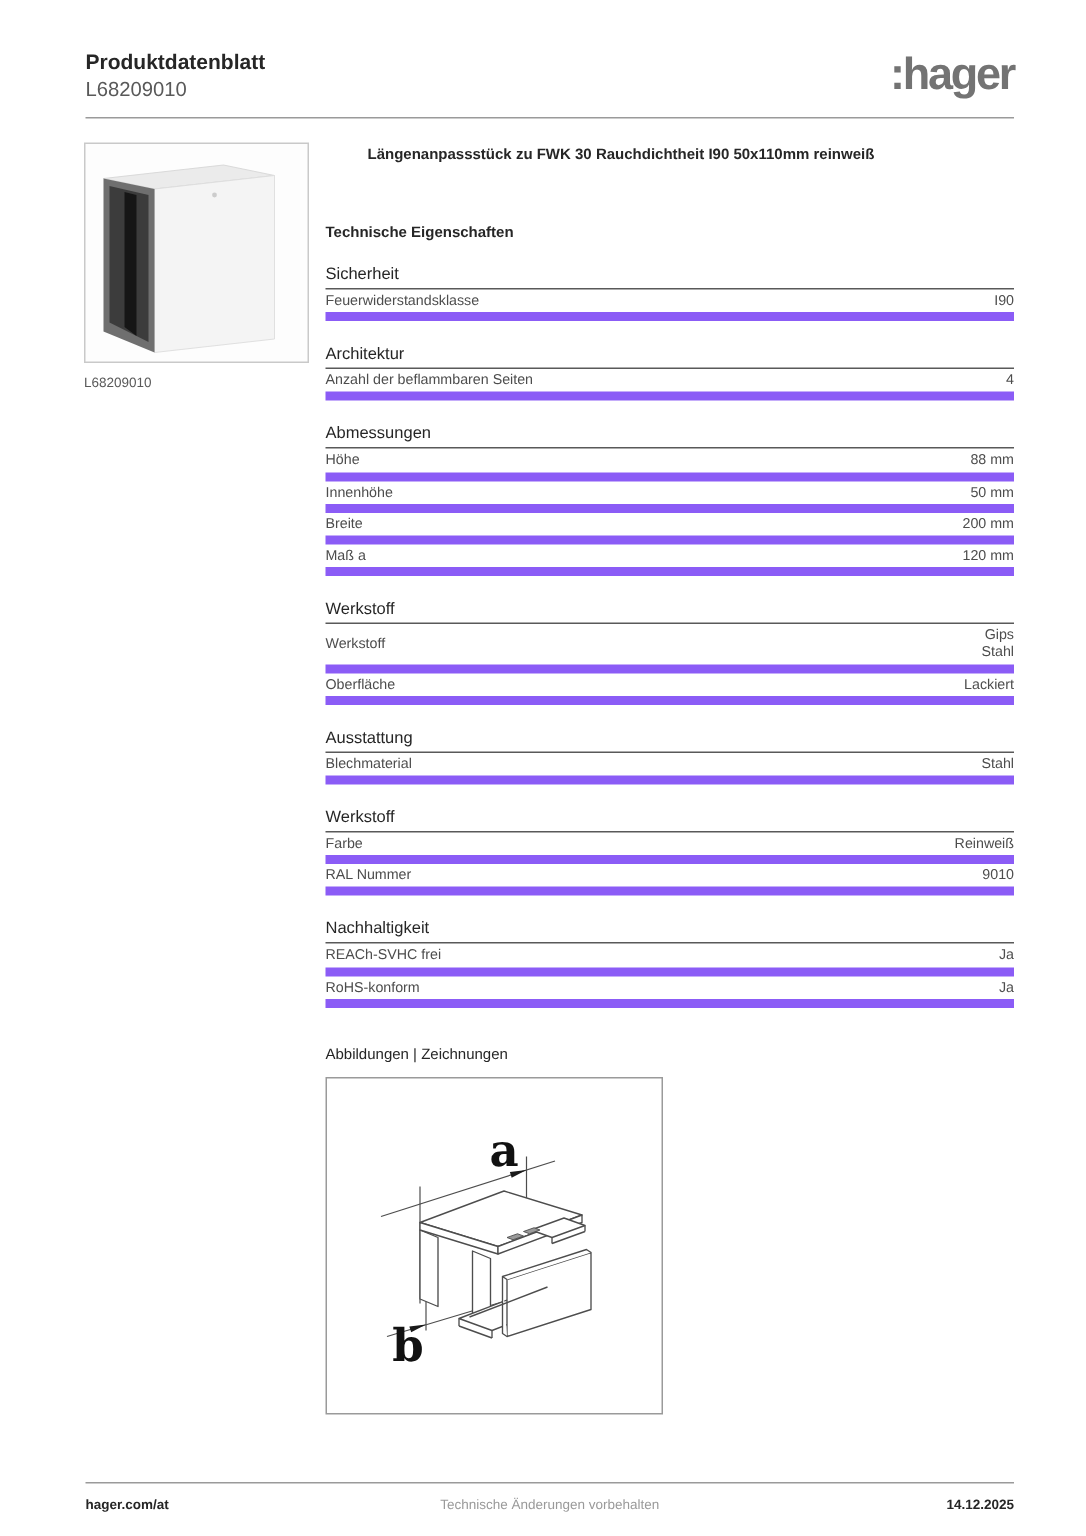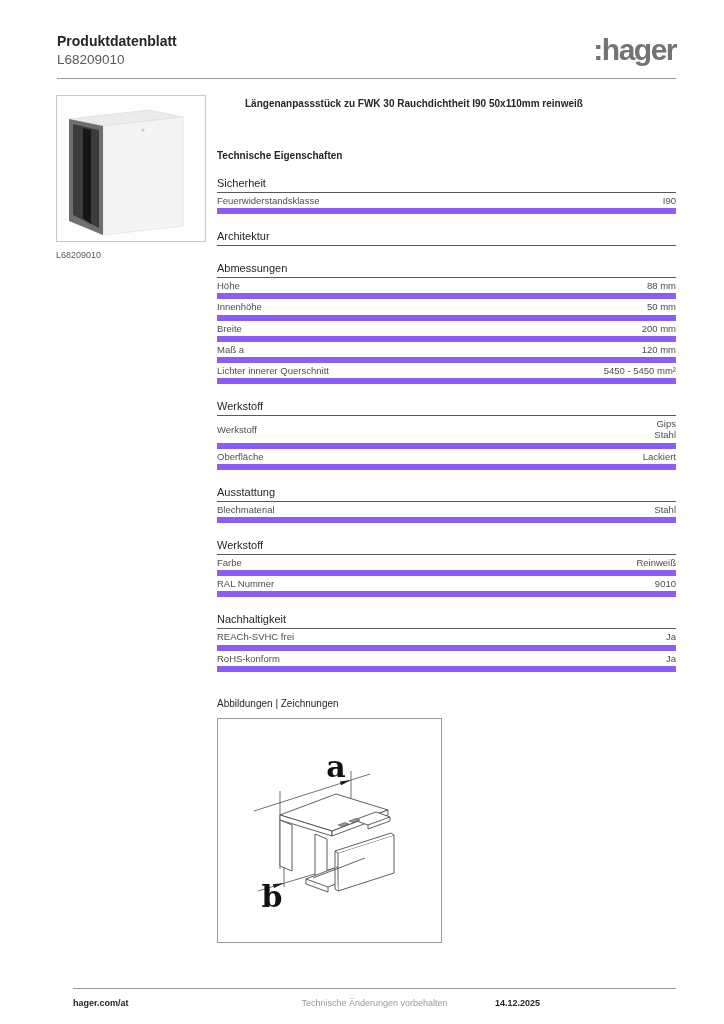--- a/index.html
+++ b/index.html
@@ -35,25 +35,25 @@
   .spec-label { text-align:left; }
   .spec-value { text-align:right; white-space:nowrap; padding-left:10px; }
 
   .drawings-heading { font-size:10px; font-weight:normal; color:#262626; margin-top:26px; }
   .drawing-box { width:225px; height:225px; border:1px solid #9a9a9a; margin-top:9px; background:#fff; }
 
   
   .footer {
     position:absolute; left:57px; right:48px; bottom:16px;
     border-top:1px solid #9a9a9a; padding-top:9px;
-    display:flex; align-items:baseline; font-size:9px;margin-left:16px;
+    display:flex; align-items:baseline; font-size:9px;
   }
   .footer-site { width:30%; font-weight:bold; color:#262626; text-decoration:none; }
   .footer-notice { width:40%; text-align:center; color:#9a9a9a; }
-  .footer-date { width:30%; text-align:left; font-weight:bold; color:#262626; }
+  .footer-date { width:30%; text-align:right; font-weight:bold; color:#262626; }
 </style>
 </head>
 <body>
 
 <div class="page">
 
   <div class="header">
     <div>
       <div class="doc-type">Produktdatenblatt</div>
       <div class="product-code">L68209010</div>
@@ -85,42 +85,42 @@
       <div>
           <div class="spec-section">
             <div class="spec-heading">Sicherheit</div>
             <div class="spec-row">
               <span class="spec-label">Feuerwiderstandsklasse</span>
               <span class="spec-value">I90</span>
             </div>
           </div>
           <div class="spec-section">
             <div class="spec-heading">Architektur</div>
+            <div class="spec-row">
+              <span class="spec-label">Anzahl der beflammbaren Seiten</span>
+              <span class="spec-value">4</span>
+            </div>
           </div>
           <div class="spec-section">
             <div class="spec-heading">Abmessungen</div>
             <div class="spec-row">
               <span class="spec-label">Höhe</span>
               <span class="spec-value">88 mm</span>
             </div>
             <div class="spec-row">
               <span class="spec-label">Innenhöhe</span>
               <span class="spec-value">50 mm</span>
             </div>
             <div class="spec-row">
               <span class="spec-label">Breite</span>
               <span class="spec-value">200 mm</span>
             </div>
             <div class="spec-row">
               <span class="spec-label">Maß a</span>
               <span class="spec-value">120 mm</span>
-            </div>
-            <div class="spec-row">
-              <span class="spec-label">Lichter innerer Querschnitt</span>
-              <span class="spec-value">5450 - 5450 mm²</span>
             </div>
           </div>
           <div class="spec-section">
             <div class="spec-heading">Werkstoff</div>
             <div class="spec-row">
               <span class="spec-label">Werkstoff</span>
               <span class="spec-value">Gips<br>Stahl</span>
             </div>
             <div class="spec-row">
               <span class="spec-label">Oberfläche</span>

